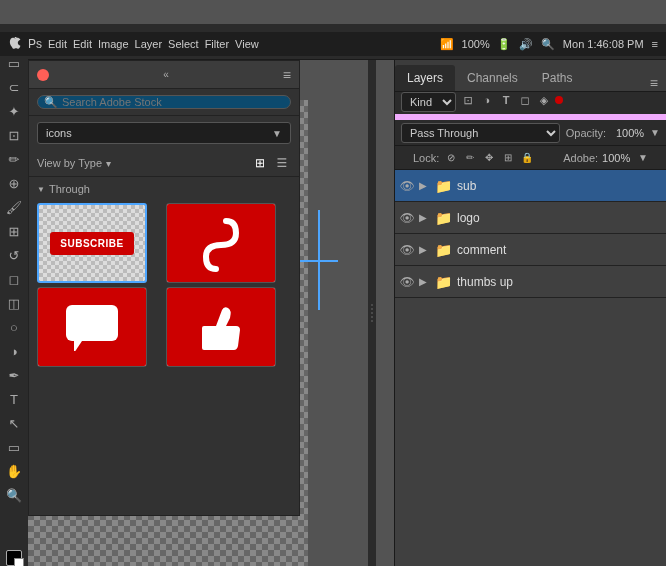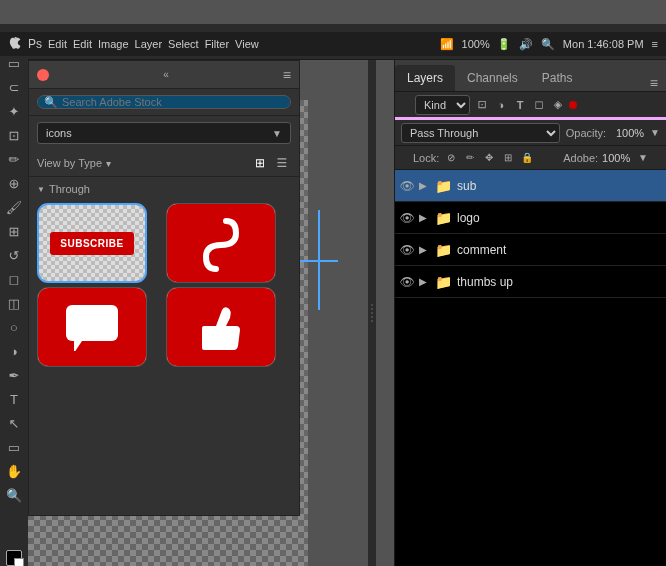--- a/index.html
+++ b/index.html
@@ -278,21 +278,21 @@
       cursor: pointer;
     }
     .graphics-grid {
       display: grid;
       grid-template-columns: 1fr 1fr;
       gap: 4px;
     }
     .graphic-item {
       width: 110px;
       height: 80px;
-      border-radius: 11px;
+      border-radius: 3px;
       overflow: hidden;
       position: relative;
       border: 1px solid #555;
       padding-left: 15px;
     }
     .graphic-item.selected {
       border: 2px solid #4da6ff;
     }
     .graphic-checkerboard {
       position: absolute;
@@ -355,21 +355,21 @@
       justify-content: center;
     }
 
     
     .layers-panel {
       position: absolute;
       top: 60px;
       right: 0;
       width: 272px;
       height: 506px;
-      background: #000000;
+      background: #404040;
       border-left: 1px solid #1a1a1a;
     }
 
     
     .resize-handle-v {
       position: absolute;
       top: 60px;
       left: 368px;
       width: 8px;
       height: 506px;
@@ -416,25 +416,25 @@
       padding: 0 8px;
       display: flex;
       align-items: center;
       color: #aaa;
       font-size: 14px;
       cursor: pointer;
     }
 
     .layers-kind-row {
       display: flex;
-      align-items: center;
+      align-items: flex-start;
       height: 28px;
-      padding: 0 20px;
+      padding: 0 6px;
       background: #2b2b2b;
-      border-bottom: 3px solid #f0abfc;
+      border-bottom: 6px solid #f0abfc;
       gap: 4px;
     }
     .kind-select {
       height: 20px;
       background: #1e1e1e;
       border: 1px solid #555;
       border-radius: 3px;
       color: #ccc;
       font-size: 11px;
       padding: 0 4px;

